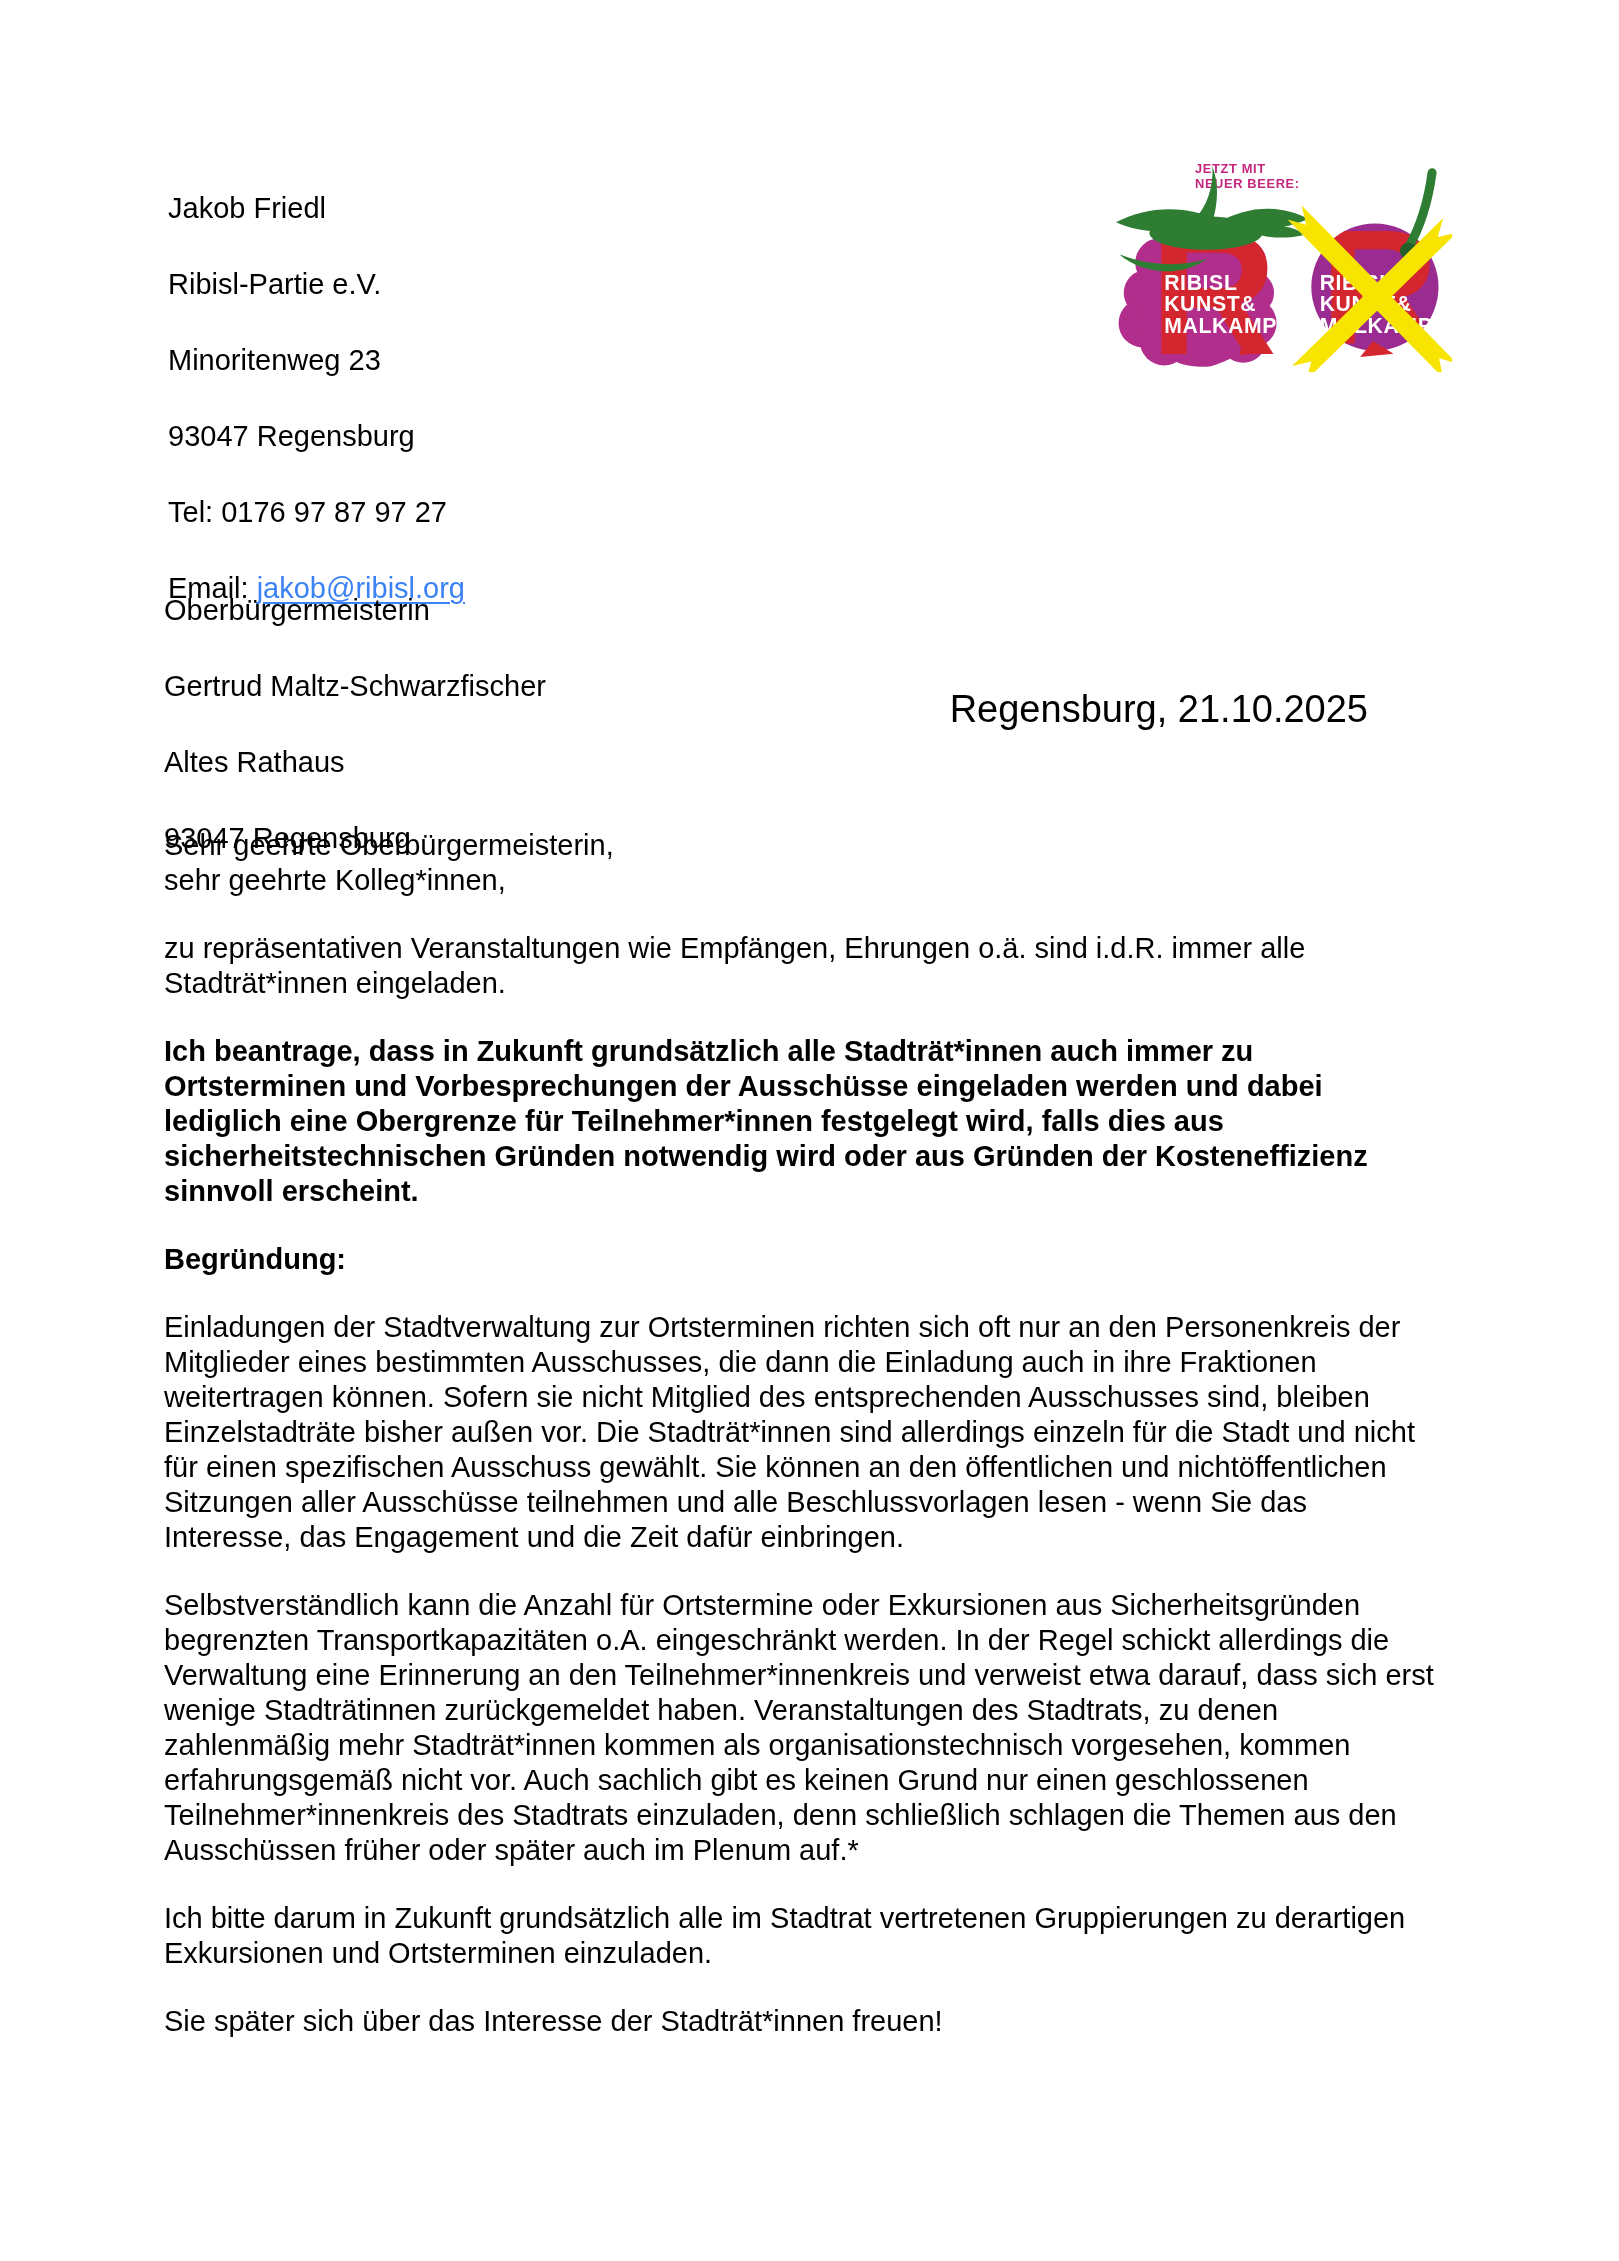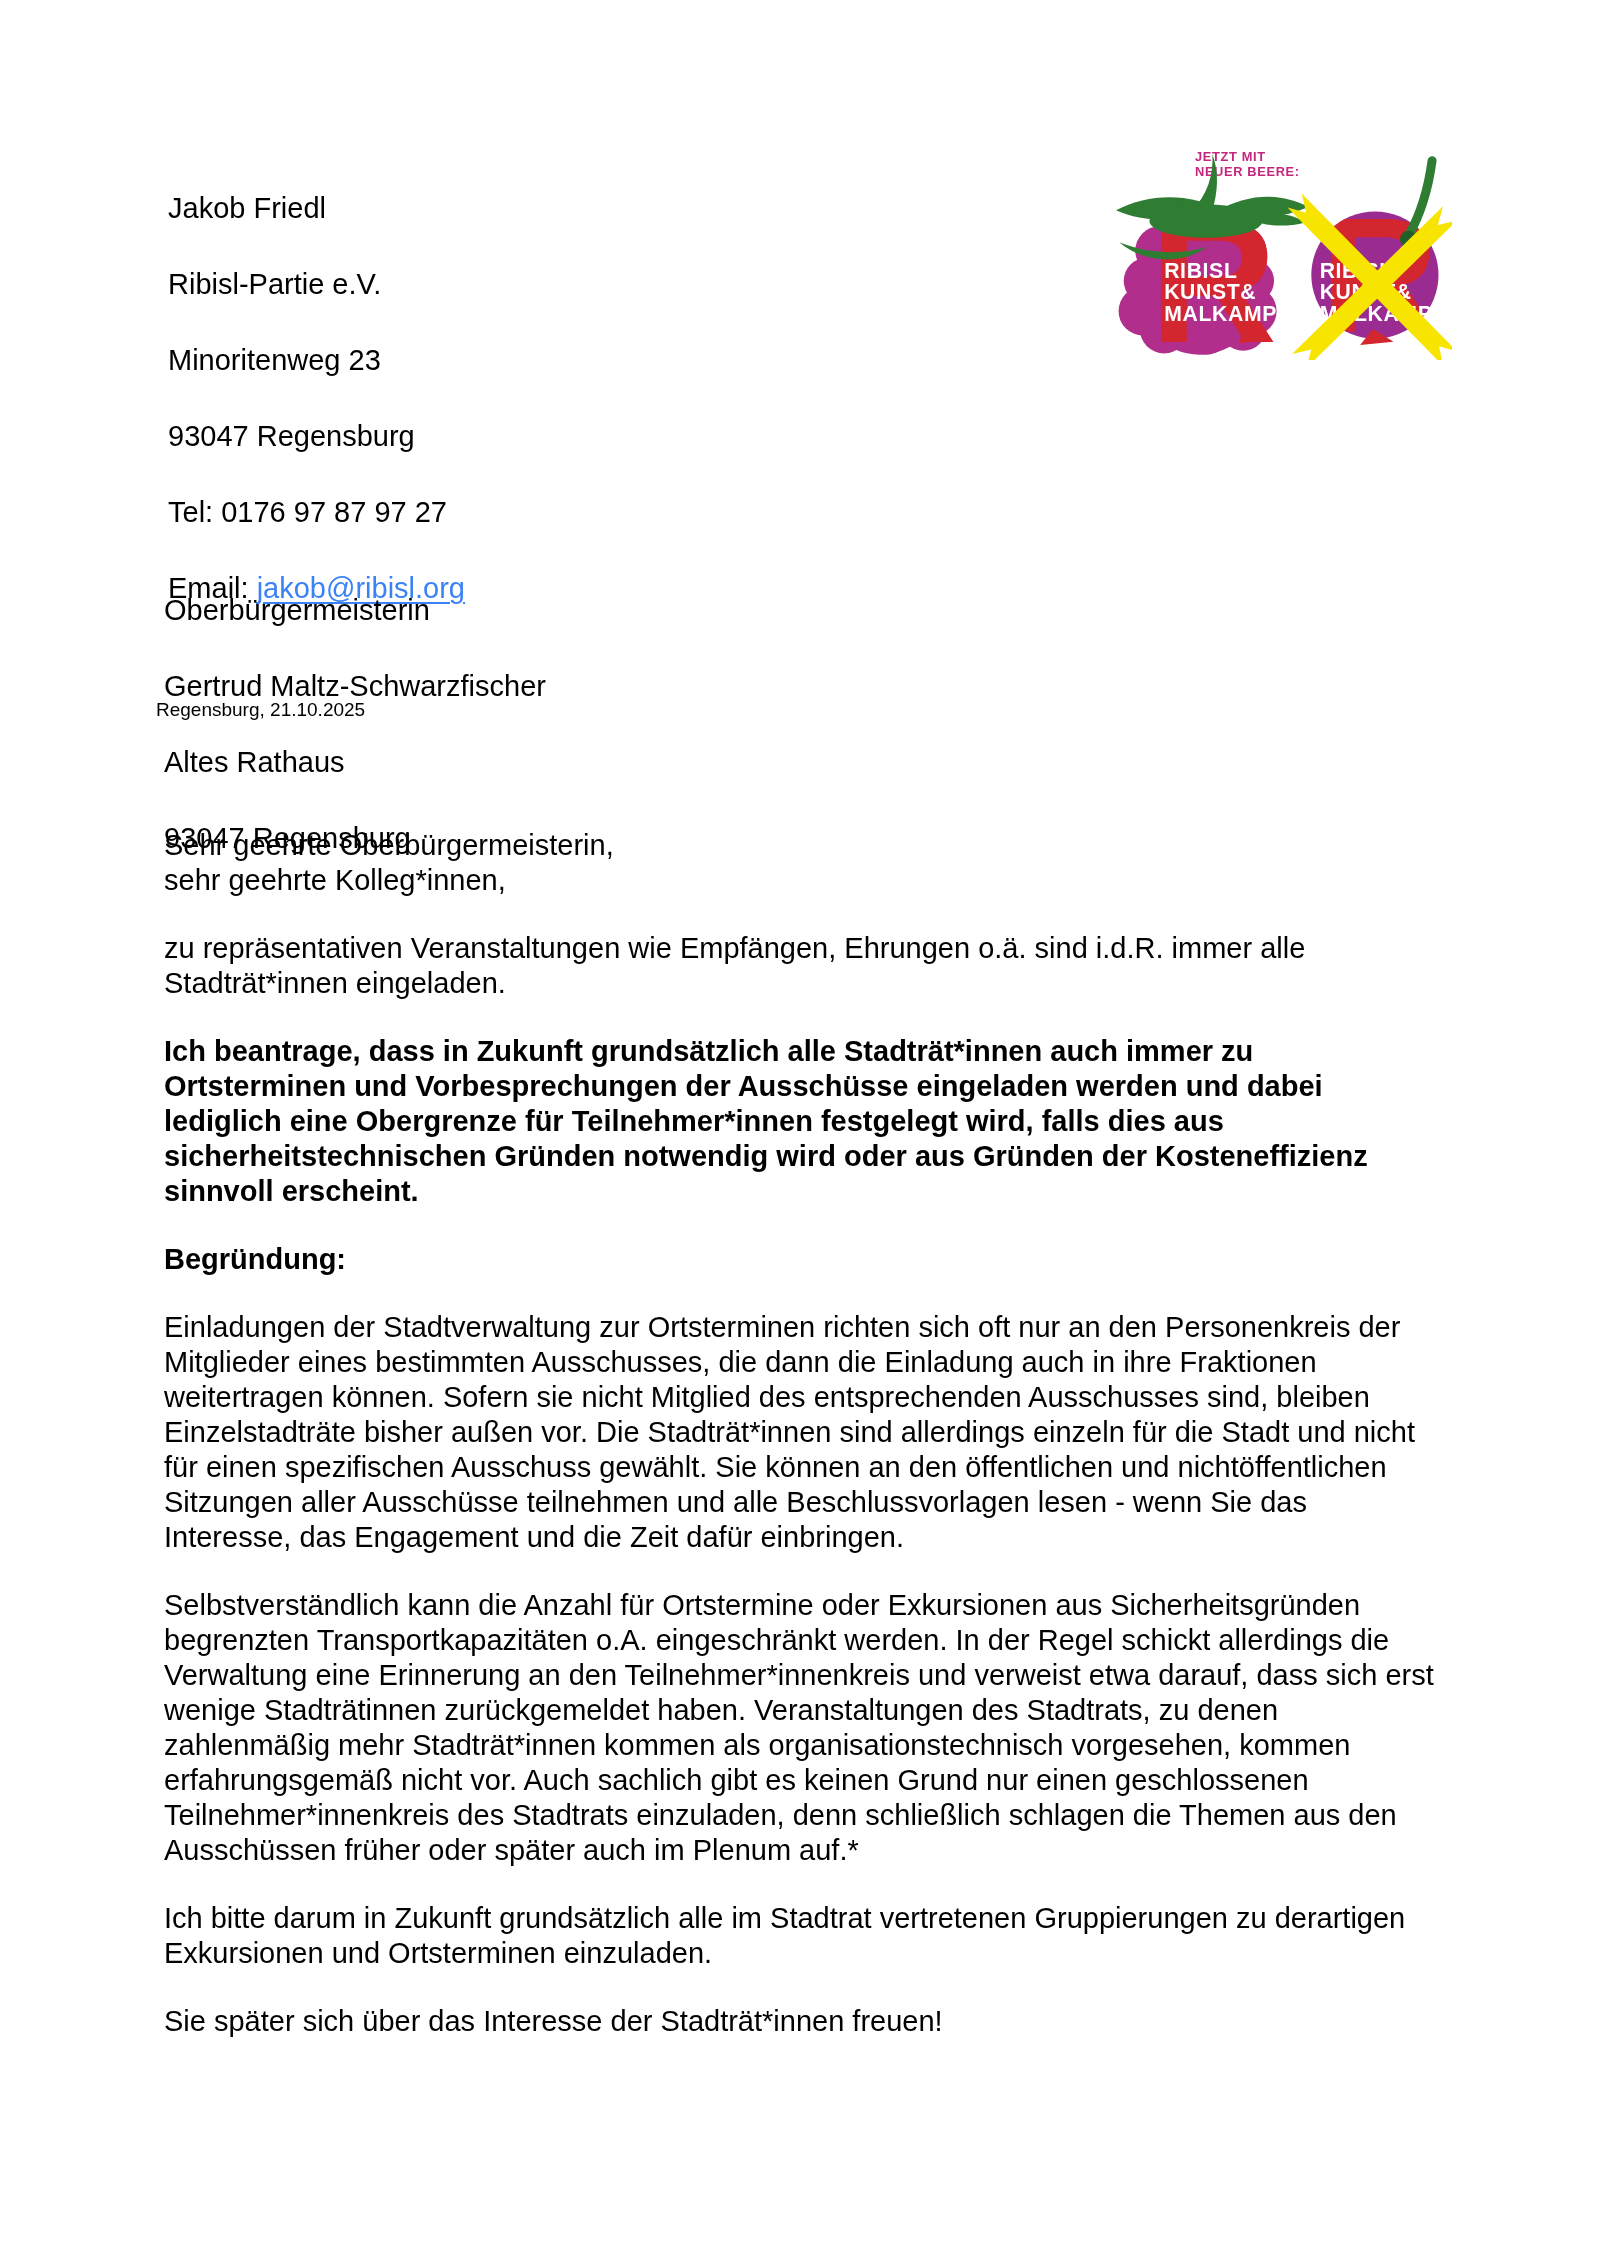--- a/index.html
+++ b/index.html
@@ -17,25 +17,26 @@
     overflow: hidden;
   }
   .abs { position: absolute; }
   .block p, .block div { margin: 4px; }
   .lines {
     font-size: 29px;
     line-height: 34px;
     white-space: pre-line;
   }
   .sender-block   { left: 164px; top: 153px; }
-  .logo-box       { left: 1116px; top: 149px; width: 336px; height: 211px; }
+  .logo-box       { left: 1116px; top: 161px; width: 336px; height: 211px; }
   .recipient-block{ left: 160px; top: 555px; }
   .date-line {
-    left: 156px; top: 692px; width: 1188px;
-    font-size: 19px; line-height: 35px;
+    left: 180px; top: 692px; width: 1188px;
+    font-size: 38px; line-height: 35px;
+    text-align: right;
   }
   .body-block {
     left: 164px; top: 828px; right: 26px;
     font-size: 29px; line-height: 35px;
   }
   .body-block p {
     margin: 0 0 33px 0;
     white-space: pre-line;
   }
   .bold { font-weight: bold; }

